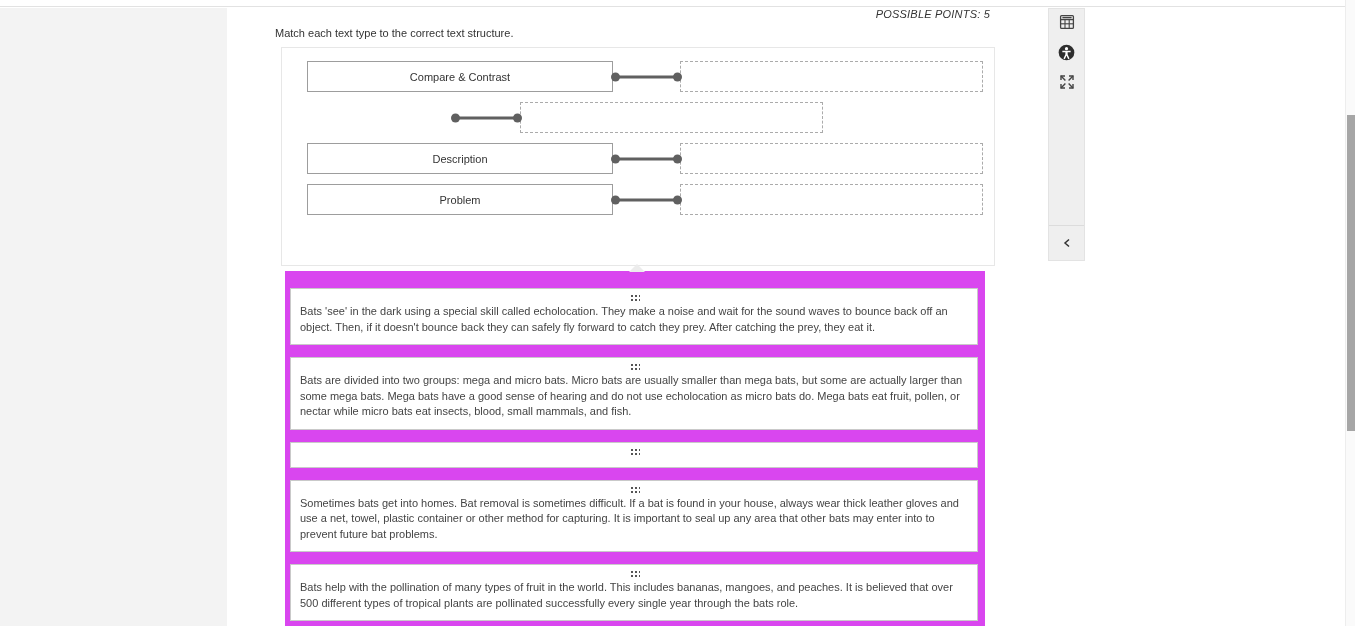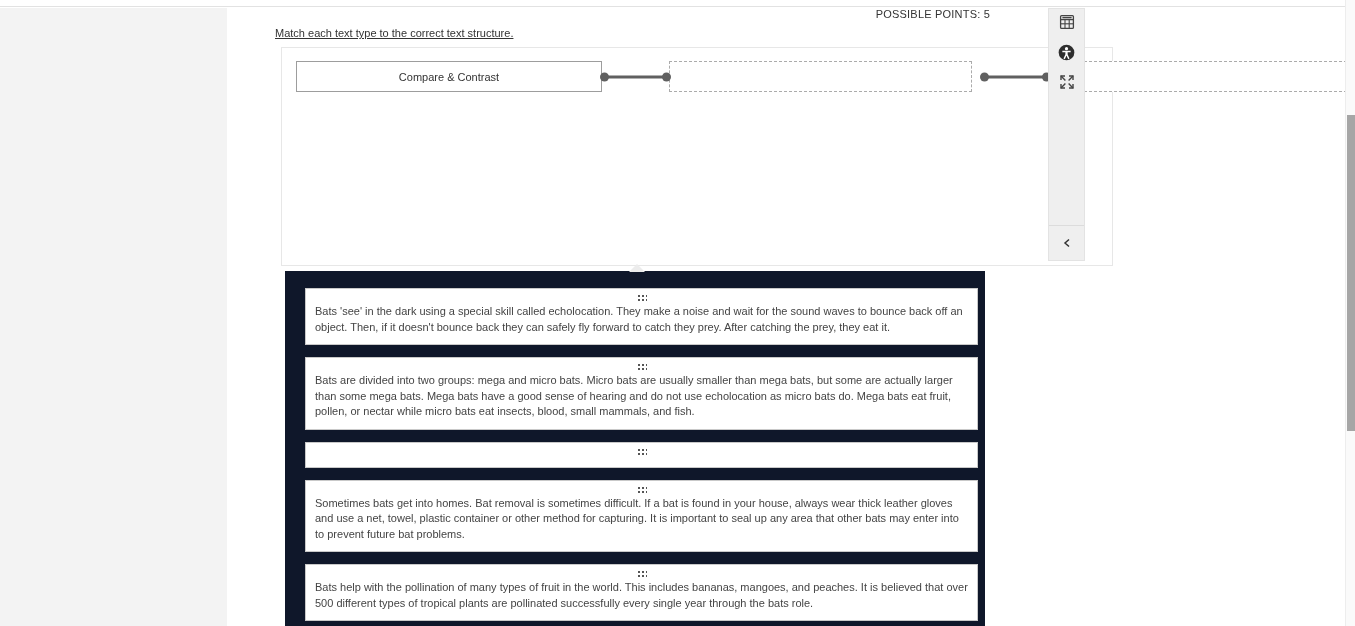--- a/index.html
+++ b/index.html
@@ -6,46 +6,46 @@
   html,body { width:1355px; height:626px; overflow:hidden; background:#ffffff;
     font-family:"Liberation Sans", sans-serif; }
   .page { position:relative; width:1355px; height:626px; background:#ffffff; }
 
   .top-strip { position:absolute; left:0; top:0; width:1355px; height:7px;
     background:#ffffff; border-bottom:1px solid #e2e2e2; }
   .left-margin { position:absolute; left:0; top:8px; width:227px; height:618px;
     background:#f3f3f3; }
 
   .possible-points { position:absolute; top:8px; right:365px; font-size:11px;
-    color:#333; letter-spacing:0.2px; }
-
-  .instruction { position:absolute; left:275px; top:27px; font-size:11px; color:#333;text-decoration:underline; }
-
-  
-  .match-panel { position:absolute; left:281px; top:47px; width:832px; height:219px;
+    color:#333; letter-spacing:0.2px;font-style:italic; }
+
+  .instruction { position:absolute; left:275px; top:27px; font-size:11px; color:#333; }
+
+  
+  .match-panel { position:absolute; left:281px; top:47px; width:714px; height:219px;
     background:#ffffff; border:1px solid #e7e7e7;
-    display:flex; flex-direction:row; padding-top:13px; gap:10px; }
+    display:flex; flex-direction:column; padding-top:13px; gap:10px;align-items:center; }
   .match-row { display:flex; align-items:center; height:31px; }
   .match-label-box { margin-left:14px; width:306px; height:31px;
     border:1px solid #9d9d9d; background:#fff; display:flex; align-items:center;
     justify-content:center; font-size:11px; color:#333; cursor:pointer; }
   .connector { position:relative; width:67px; height:31px; }
   .connector .line { position:absolute; left:2px; right:2px; top:50%;
     transform:translateY(-50%); height:3px; background:#606060; }
   .connector .dot { position:absolute; width:9px; height:9px; border-radius:50%;
     background:#606060; top:50%; transform:translateY(-50%); }
   .connector .dot.left { left:-2px; }
   .connector .dot.right { right:-2px; }
   .match-drop-box { width:303px; height:31px; border:1px dashed #ababab;
     background:#fff; }
 
   
   .palette { position:absolute; left:285px; top:271px; width:700px; height:355px;
-    background:#0f172a; display:flex; flex-direction:column; gap:12px;
-    padding:17px 7px 0 20px; }
+    background:#d946ef; display:flex; flex-direction:column; gap:12px;
+    padding:17px 7px 0 5px; }
   .palette::before { content:""; position:absolute; top:-7px; left:344px;
     width:0; height:0; border-left:8px solid transparent;
     border-right:8px solid transparent; border-bottom:8px solid #ececec; }
   .passage-card { background:#ffffff; border:1px solid #c9c9c9;
     padding:3px 9px 9px 9px; cursor:grab; }
   .drag-handle { width:11px; height:7px; margin:2px auto 3px auto;
     background-image:radial-gradient(circle, #555 1.1px, transparent 1.3px);
     background-size:4px 4px; background-position:1px 0; }
   .passage-text { font-size:11px; line-height:15.5px; color:#444; }
 

